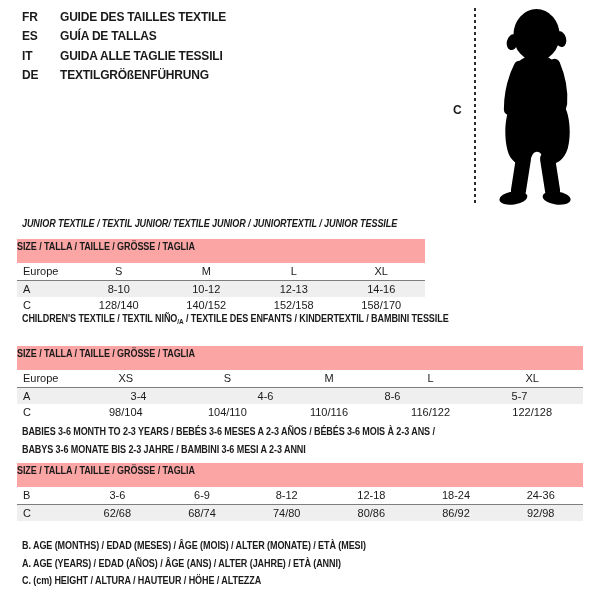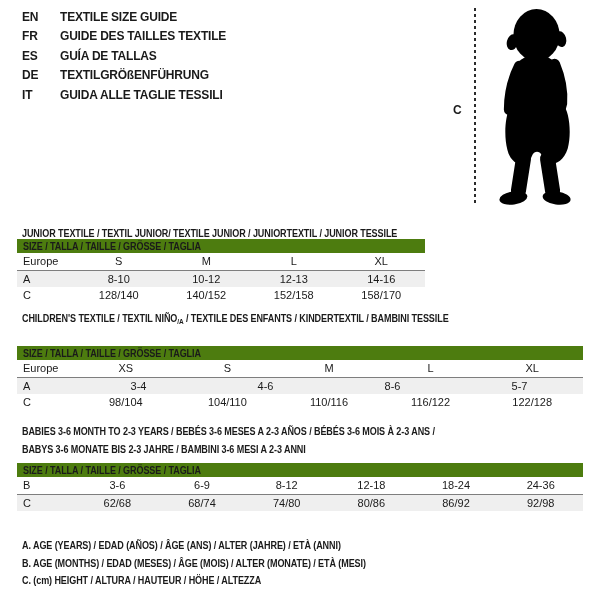--- a/index.html
+++ b/index.html
@@ -14,66 +14,62 @@
   
   .measure-line{position:absolute;left:474px;top:8px;width:2px;height:198px;
         background:repeating-linear-gradient(to bottom,#2b2b2b 0 3px,transparent 3px 6px);}
   .measure-label{position:absolute;left:453px;top:103px;font-weight:bold;font-size:12px;}
   .figure-svg{position:absolute;left:486px;top:6px;width:97px;height:203px;}
 
   
   .heading{position:absolute;left:22px;font-weight:bold;font-size:10.5px;white-space:nowrap;}
   .condensed{display:inline-block;transform:scaleX(.86);transform-origin:0 50%;letter-spacing:-0.1px;white-space:nowrap;}
   .sub{font-size:7.5px;vertical-align:-2px;}
-  #junior-heading{top:227px;}
+  #junior-heading{top:217px;font-style:italic;}
   #children-heading{top:312px;}
   #babies-heading{top:423px;line-height:17.5px;}
   #babies-heading .condensed{display:block;transform-origin:0 50%;}
 
   
   .sizetable{position:absolute;left:17px;font-size:11px;}
   #junior-table{top:239px;width:408px;}
   #children-table{top:346px;width:566px;}
   #babies-table{top:463px;width:566px;}
-  .size-bar{background:#4d7c0f;height:14px;line-height:14px;padding-left:6px;font-weight:bold;font-size:10.5px;}
+  .size-bar{background:#fca5a5;height:24px;line-height:14px;padding-left:0;font-weight:bold;font-size:10.5px;}
   .trow{display:flex;height:16px;line-height:16px;}
   .trow.first{height:17px;line-height:17px;border-bottom:1px solid #7e7e7e;}
   .lbl{width:52px;padding-left:6px;}
   .cell{flex:1;text-align:center;}
   .alt{background:#efefef;}
 
   
   .footnotes{position:absolute;left:22px;top:537px;font-weight:bold;font-size:10.5px;line-height:17.5px;}
   .footnote{white-space:nowrap;}
 </style>
 </head>
 <body>
 
 <div class="page">
 
   <div class="langs">
     <div class="lang-row">
-      <span class="lang-code">EN</span>
-      <span class="lang-title">TEXTILE SIZE GUIDE</span>
-    </div>
-    <div class="lang-row">
       <span class="lang-code">FR</span>
       <span class="lang-title">GUIDE DES TAILLES TEXTILE</span>
     </div>
     <div class="lang-row">
       <span class="lang-code">ES</span>
       <span class="lang-title">GUÍA DE TALLAS</span>
     </div>
     <div class="lang-row">
+      <span class="lang-code">IT</span>
+      <span class="lang-title">GUIDA ALLE TAGLIE TESSILI</span>
+    </div>
+    <div class="lang-row">
       <span class="lang-code">DE</span>
       <span class="lang-title">TEXTILGRÖßENFÜHRUNG</span>
-    </div>
-    <div class="lang-row">
-      <span class="lang-code">IT</span>
-      <span class="lang-title">GUIDA ALLE TAGLIE TESSILI</span>
     </div>
   </div>
 
   <div class="measure-line"></div>
   <div class="measure-label">C</div>
   <svg class="figure-svg" viewBox="0 0 96 202" aria-hidden="true">
     <g fill="#000000">
       <ellipse cx="50" cy="29" rx="23" ry="26"></ellipse>
       <ellipse cx="26" cy="36" rx="5.5" ry="8" transform="rotate(14 26 36)"></ellipse>
       <ellipse cx="74" cy="33" rx="5.5" ry="8" transform="rotate(-14 74 33)"></ellipse>
@@ -172,23 +168,23 @@
       <span class="cell">68/74</span>
       <span class="cell">74/80</span>
       <span class="cell">80/86</span>
       <span class="cell">86/92</span>
       <span class="cell">92/98</span>
     </div>
   </div>
 
   <div class="footnotes">
     <div class="footnote">
-      <span class="condensed">A. AGE (YEARS) / EDAD (AÑOS) / ÂGE (ANS) / ALTER (JAHRE) / ETÀ (ANNI)</span>
+      <span class="condensed">B. AGE (MONTHS) / EDAD (MESES) / ÂGE (MOIS) / ALTER (MONATE) / ETÀ (MESI)</span>
     </div>
     <div class="footnote">
-      <span class="condensed">B. AGE (MONTHS) / EDAD (MESES) / ÂGE (MOIS) / ALTER (MONATE) / ETÀ (MESI)</span>
+      <span class="condensed">A. AGE (YEARS) / EDAD (AÑOS) / ÂGE (ANS) / ALTER (JAHRE) / ETÀ (ANNI)</span>
     </div>
     <div class="footnote">
       <span class="condensed">C. (cm) HEIGHT / ALTURA / HAUTEUR / HÖHE / ALTEZZA</span>
     </div>
   </div>
 
 </div>
 
 </body></html>

